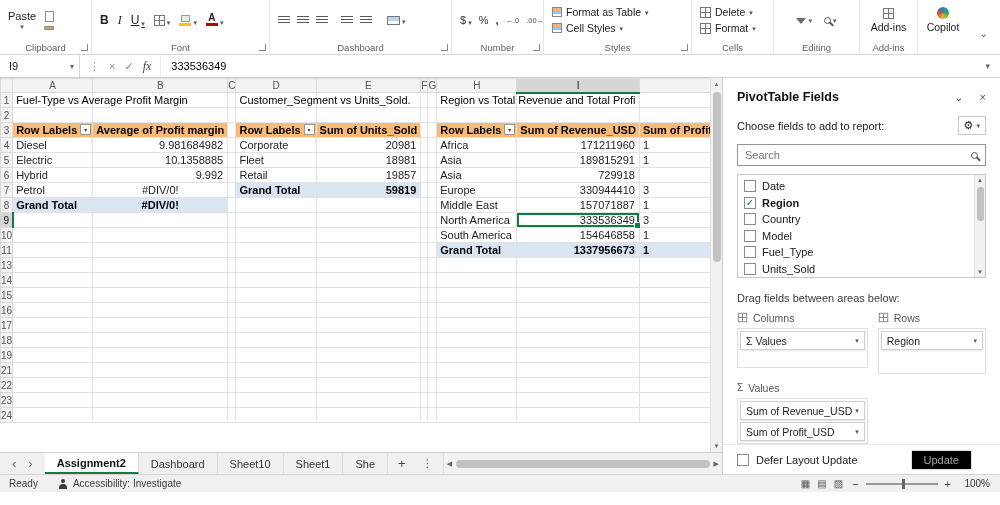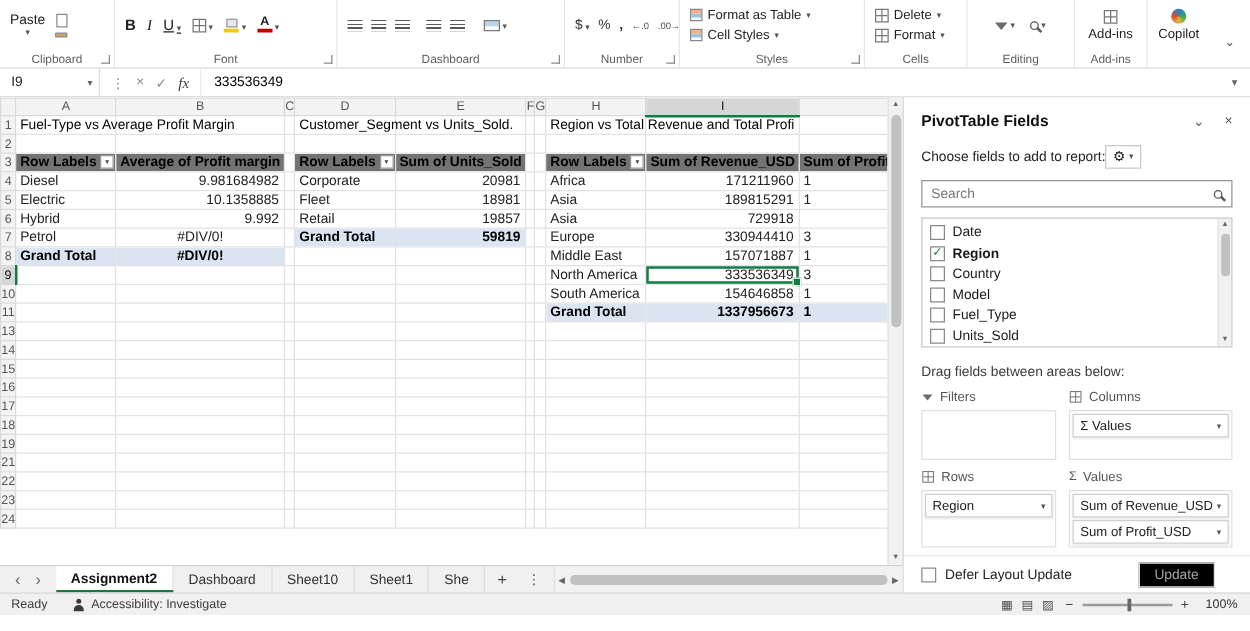--- a/index.html
+++ b/index.html
@@ -56,21 +56,21 @@
 .fexpand{margin-left:auto;padding-right:10px;color:#666;font-size:9px}
 
 
 .gridwrap{position:absolute;left:0;top:78px;width:710px;height:374px;overflow:hidden;background:#fff}
 table.sheet{border-collapse:collapse;table-layout:fixed}
 .sheet th,.sheet td{border:1px solid #e2e2e2;height:15px;font-size:11px;font-weight:normal;overflow:hidden;white-space:nowrap;vertical-align:middle;padding:0 3px}
 .sheet thead th{background:#f3f3f3;color:#555;font-size:10px;height:14px;text-align:center;border-color:#d9d9d9;padding:0}
 .sheet tbody th{background:#f3f3f3;color:#555;font-size:10px;text-align:center;border-color:#d9d9d9;padding:0;width:22px}
 .sheet thead th.selcol{background:#d6d6d6;color:#111;border-bottom:2px solid #107C41}
 .sheet tbody th.selrow{background:#d6d6d6;color:#111;border-right:2px solid #107C41}
-td.ph{background:#737373;font-weight:bold;color:#000}
+td.ph{background:#fdba74;font-weight:bold;color:#000}
 td.gt{background:#DBE5F1;font-weight:bold;color:#000}
 td.num{text-align:right;padding-right:4px}
 td.err{text-align:center}
 td.pnum{text-align:left}
 td.ovf{overflow:visible;position:relative}
 td.ovf span{position:absolute;left:3px;top:0;line-height:15px;white-space:nowrap;z-index:2;color:#000}
 td.flt{position:relative;padding-right:15px}
 .fbtn{position:absolute;right:1px;top:1px;width:11px;height:11px;border:1px solid #9a9a9a;background:#fff;font-size:6px;line-height:10px;text-align:center;color:#444;font-weight:normal}
 td.sel{box-shadow:inset 0 0 0 2px #107C41;overflow:visible;position:relative}
 td.sel::after{content:'';position:absolute;right:-2px;bottom:-2px;width:5px;height:5px;background:#107C41;border:1px solid #fff;z-index:4}
@@ -78,21 +78,21 @@
 .vscroll .thumb{width:8px;height:170px;background:#c1c1c1;border-radius:4px;margin-top:2px}
 .vscroll .varr{line-height:12px}
 .vscroll .varr.bottom{margin-top:auto}
 
 
 .panel{position:absolute;left:722px;top:78px;width:278px;height:396px;background:#fff;border-left:1px solid #cfcfcf;overflow:hidden}
 .p-title{padding:12px 14px 0;display:flex;align-items:center}
 .pt-text{font-weight:bold;font-size:12.5px;flex:1;color:#111}
 .pt-icons{display:flex;gap:16px;color:#555}
 .pt-icons span{cursor:pointer;font-size:11px}
-.p-choose{padding:12px 14px 0;display:flex;align-items:center;}
+.p-choose{padding:12px 14px 0;display:flex;align-items:center;justify-content:space-between}
 .gearbtn{border:1px solid #c8c8c8;padding:2px 5px;display:flex;gap:3px;align-items:center;background:#fff;cursor:pointer}
 .p-search{margin:9px 14px 0;height:22px;border:1px solid #949494;display:flex;align-items:center;padding:0 7px;background:#fff}
 .p-search .phx{color:#767676;flex:1}
 .p-list{margin:8px 14px 0;border:1px solid #c8c8c8;height:104px;position:relative;padding:3px 14px 0 6px;overflow:hidden;background:#fff}
 .field-item{height:16.5px;display:flex;align-items:center;gap:6px;cursor:pointer}
 .cb{width:12px;height:12px;border:1px solid #8a8a8a;background:#fff;display:inline-flex;align-items:center;justify-content:center;font-size:10px;color:#107C41;flex:none;line-height:1}
 .flabel{font-size:11px;color:#1a1a1a}
 .flabel.bold{font-weight:bold}
 .p-list-scroll{position:absolute;right:0;top:0;bottom:0;width:11px;background:#f1f1f1;border-left:1px solid #e2e2e2;display:flex;flex-direction:column;align-items:center;font-size:6px;color:#666}
 .sthumb{width:7px;height:34px;background:#c1c1c1;border-radius:3px;margin-top:2px}
@@ -697,27 +697,20 @@
       <div class="p-list-scroll">
         <span class="sarr">▲</span>
         <div class="sthumb"></div>
         <span class="sarr bottom">▼</span>
       </div>
     </div>
     <div class="p-drag">Drag fields between areas below:</div>
     <div class="p-areas">
       <div class="area">
         <div class="area-label">
-            <span class="funnel" style="transform:scale(.8)"></span>
-            <span class="area-label-text">Filters</span>
-          </div>
-        <div class="area-box"></div>
-      </div>
-      <div class="area">
-        <div class="area-label">
             <span class="mgrid" style="transform:scale(.85)"></span>
             <span class="area-label-text">Columns</span>
           </div>
         <div class="area-box">
             <div class="area-item">
               <span class="ai-label">Σ Values</span>
               <span class="ai-caret">▾</span>
             </div>
           </div>
       </div>

